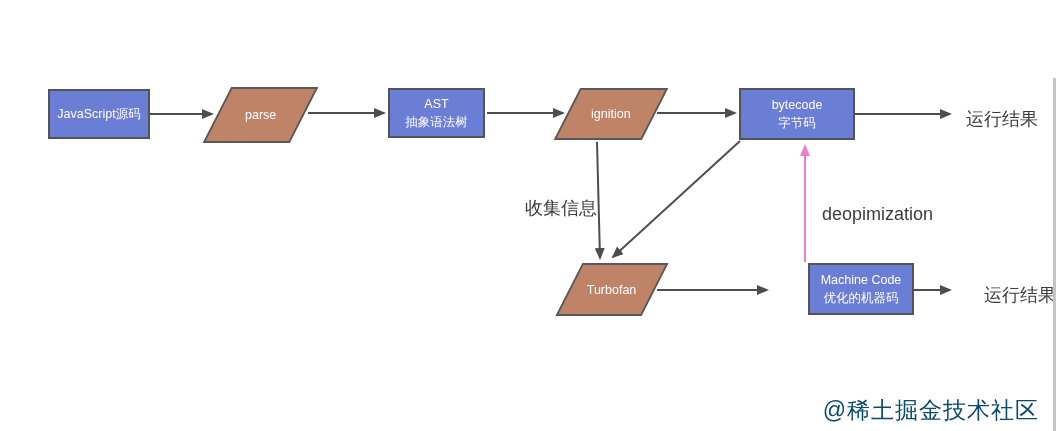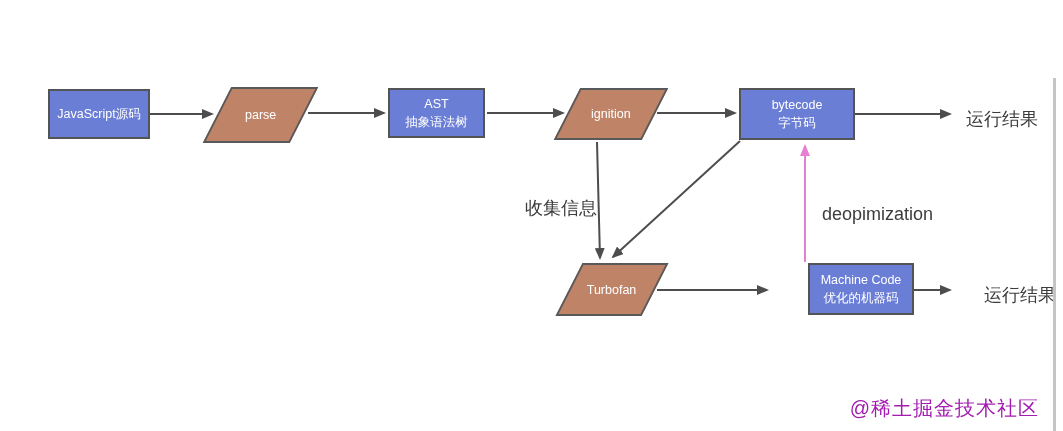--- a/index.html
+++ b/index.html
@@ -33,22 +33,22 @@
   .para-node .para-label{transform:skewX(27deg);}
   .flow-label{
     position:absolute;
     color:#3c3c3c;
     font-size:18px;
     white-space:nowrap;
   }
   .watermark{
     position:absolute;
     right:24px;top:395px;
-    color:#a21caf;
-    font-size:20px;
+    color:#0c4a6e;
+    font-size:23px;
     letter-spacing:1px;
   }
   .scrollbar{
     position:absolute;
     left:1053px;top:78px;
     width:3px;height:353px;
     background:#c5c5c5;
   }
 </style>
 </head>

